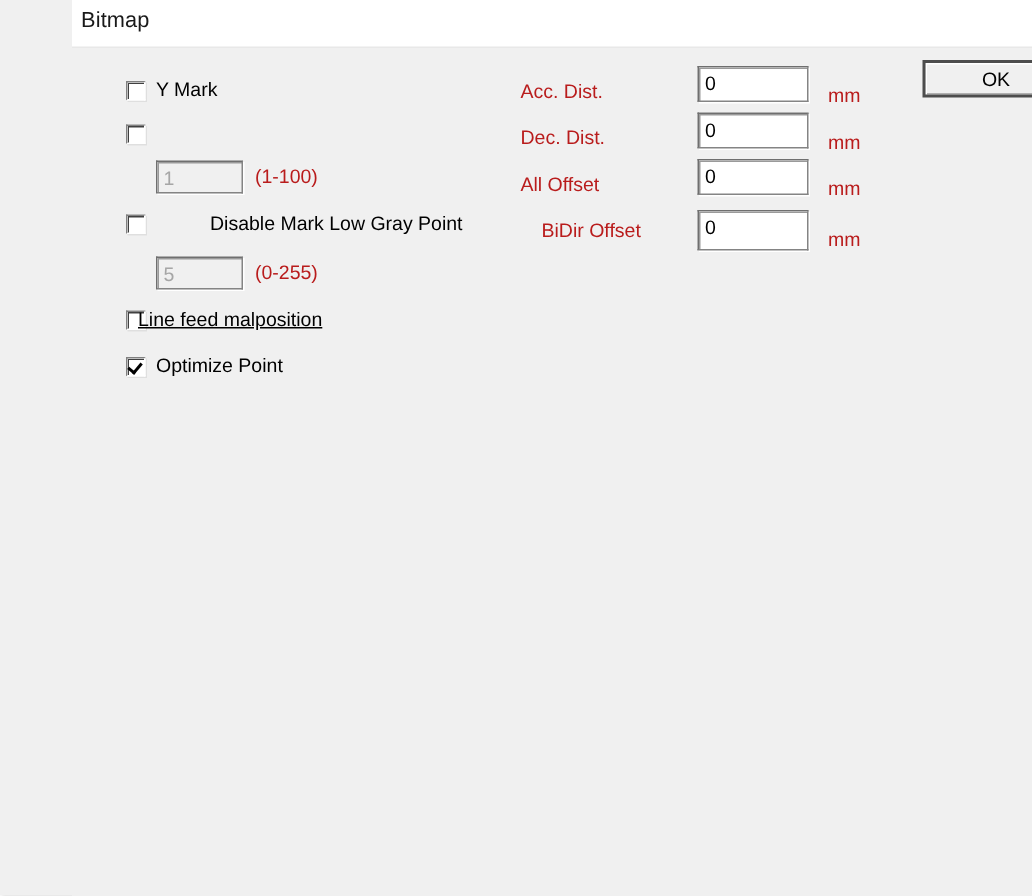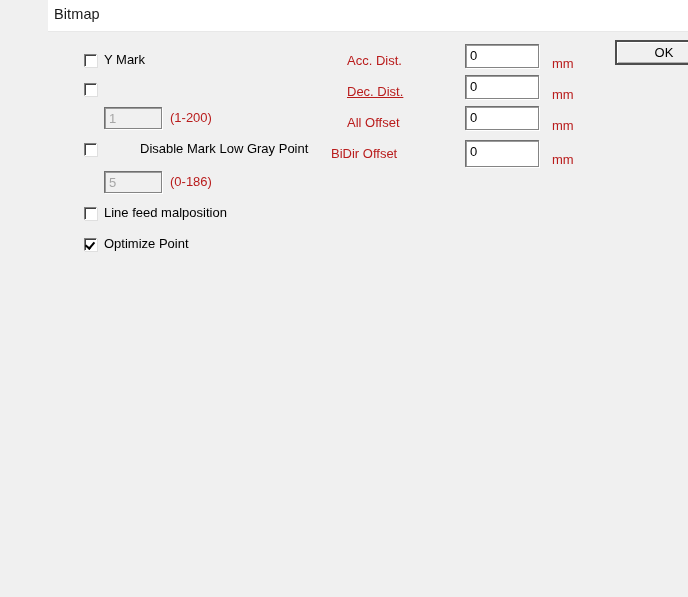--- a/index.html
+++ b/index.html
@@ -228,46 +228,46 @@
   </div>
 
   <div id="dialog-body">
 
     <div class="cbx" style="left:36px; top:22px;"></div>
     <div class="cb-label" style="left:56px; top:20px;">Y Mark</div>
 
     <div class="cbx" style="left:36px; top:51px;"></div>
 
     <div class="field disabled" style="left:56px; top:75px; width:58px; height:22px;">1</div>
-    <div class="static-text" style="left:122px; top:78px;">(1-200)</div>
+    <div class="static-text" style="left:122px; top:78px;">(1-100)</div>
 
     <div class="cbx" style="left:36px; top:111px;"></div>
     <div class="cb-label" style="left:56px; top:109px;margin-left:36px;">Disable Mark Low Gray Point</div>
 
     <div class="field disabled" style="left:56px; top:139px; width:58px; height:22px;">5</div>
-    <div class="static-text" style="left:122px; top:142px;">(0-186)</div>
+    <div class="static-text" style="left:122px; top:142px;">(0-255)</div>
 
     <div class="cbx" style="left:36px; top:175px;"></div>
-    <div class="cb-label" style="left:56px; top:173px;">Line feed malposition</div>
+    <div class="cb-label" style="left:44px; top:173px;text-decoration:underline;">Line feed malposition</div>
 
     <div class="cbx checked" style="left:36px; top:206px;"></div>
     <div class="cb-label" style="left:56px; top:204px;">Optimize Point</div>
 
     <div class="static-text" style="left:299px; top:21px;">Acc. Dist.</div>
     <div class="field" style="left:417px; top:12px; width:74px; height:24px;">0</div>
     <div class="static-text" style="left:504px; top:24px;">mm</div>
 
-    <div class="static-text" style="left:299px; top:52px;text-decoration:underline;">Dec. Dist.</div>
+    <div class="static-text" style="left:299px; top:52px;">Dec. Dist.</div>
     <div class="field" style="left:417px; top:43px; width:74px; height:24px;">0</div>
     <div class="static-text" style="left:504px; top:55px;">mm</div>
 
     <div class="static-text" style="left:299px; top:83px;">All Offset</div>
     <div class="field" style="left:417px; top:74px; width:74px; height:24px;">0</div>
     <div class="static-text" style="left:504px; top:86px;">mm</div>
 
-    <div class="static-text" style="left:283px; top:114px;">BiDir Offset</div>
+    <div class="static-text" style="left:313px; top:114px;">BiDir Offset</div>
     <div class="field" style="left:417px; top:108px; width:74px; height:27px;">0</div>
     <div class="static-text" style="left:504px; top:120px;">mm</div>
 
     <div class="btn default" style="left:567px; top:8px; width:98px; height:25px;">OK</div>
 
   </div>
 </div>
 
 </body></html>

